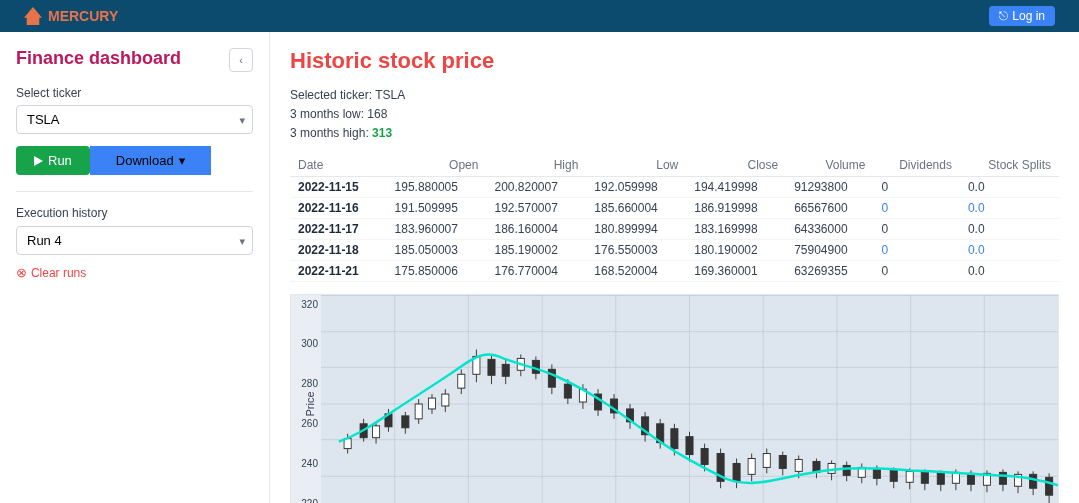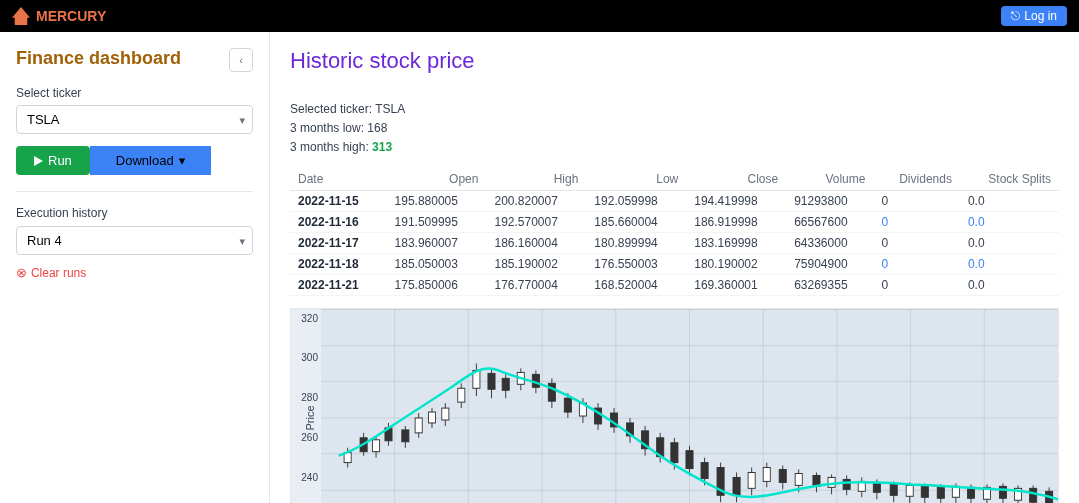--- a/index.html
+++ b/index.html
@@ -1,25 +1,25 @@
 <!DOCTYPE html>
 <html><head>
   <meta charset="utf-8">
   <style>
     * { box-sizing: border-box; margin: 0; padding: 0; }
     body { font-family: -apple-system, BlinkMacSystemFont, 'Segoe UI', sans-serif; font-size: 13px; background: #fff; }
 
     
     .topnav {
-      background: #000000;
+      background: #0c4a6e;
       height: 32px;
       display: flex;
       align-items: center;
       justify-content: space-between;
-      padding: 0 12px;
+      padding: 0 24px;
       gap: 33px;
     }
     .topnav-logo {
       display: flex;
       align-items: center;
       gap: 6px;
       color: #e8734a;
       font-weight: 700;
       font-size: 14px;
     }
@@ -58,21 +58,21 @@
     }
     .sidebar-header {
       display: flex;
       justify-content: space-between;
       align-items: flex-start;
       margin-bottom: 14px;
     }
     .sidebar-title {
       font-size: 18px;
       font-weight: 600;
-      color: #a16207;
+      color: #be185d;
     }
     .collapse-btn {
       background: #fff;
       border: 1px solid #d1d5db;
       border-radius: 4px;
       width: 24px;
       height: 24px;
       cursor: pointer;
       display: flex;
       align-items: center;
@@ -184,23 +184,23 @@
 
     
     .content {
       flex: 1;
       overflow-y: auto;
       padding: 16px 20px;
       background: #fff;
     }
     .page-title {
       font-size: 22px;
-      font-weight: 400;
-      color: #6d28d9;
-      margin-bottom: 26px;
+      font-weight: 700;
+      color: #ef4444;
+      margin-bottom: 12px;
     }
     .info-line {
       font-size: 12px;
       color: #374151;
       line-height: 1.6;
     }
     .info-line .high-val { color: #16a34a; font-weight: 600; }
 
     
     .stock-table {

